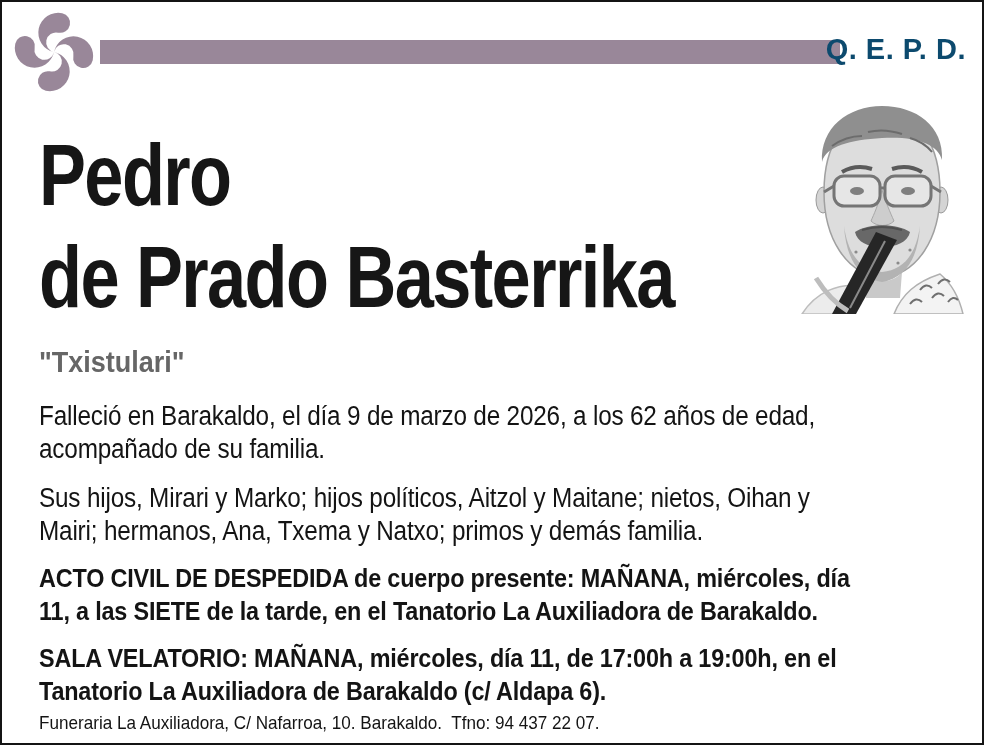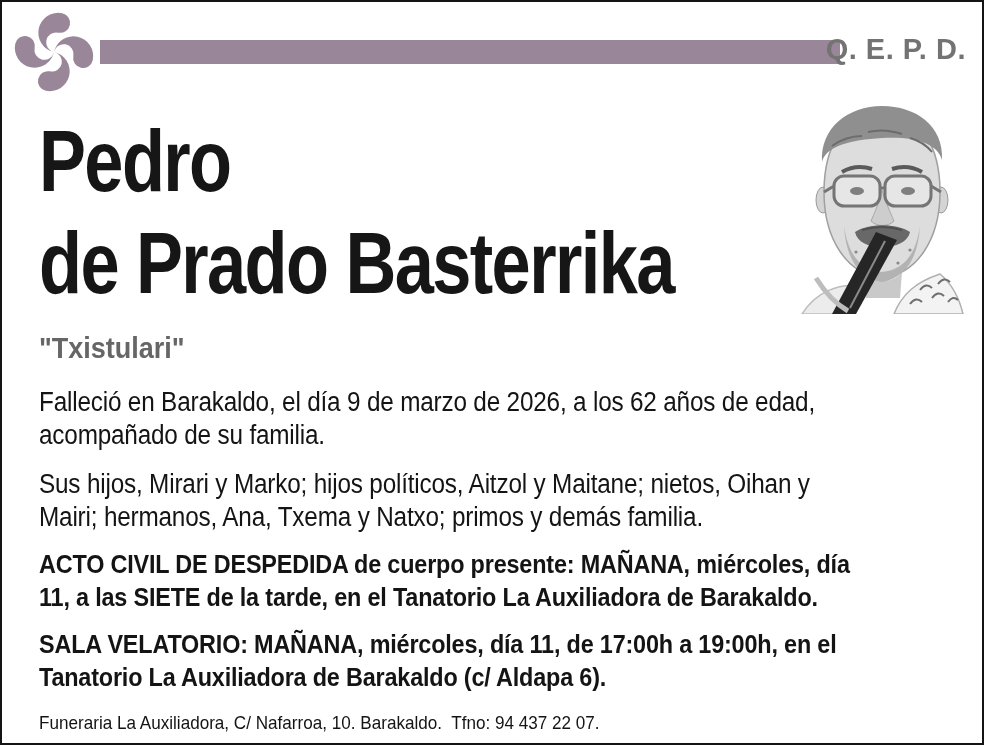--- a/index.html
+++ b/index.html
@@ -12,27 +12,27 @@
     border:2px solid #141414;
     background:#ffffff;
     overflow:hidden;
   }
   
   .lauburu{position:absolute;left:8px;top:6px;width:88px;height:88px;}
   .accent-bar{position:absolute;left:98px;top:38px;width:740px;height:24px;background:#998799;}
   .qepd{
     position:absolute;right:16px;top:31px;
     font-size:29px;font-weight:700;letter-spacing:.5px;
-    color:#737373;white-space:pre;
+    color:#0c4a6e;white-space:pre;
   }
   
   .photo{position:absolute;top:98px;right:16px;width:168px;height:214px;}
   .photo svg{width:100%;height:100%;display:block;}
   
-  .content{position:absolute;left:37px;top:2px;width:910px;}
+  .content{position:absolute;left:37px;top:16px;width:910px;}
   .condense{transform:scaleX(0.9);transform-origin:0 0;}
   .condense-strong{transform:scaleX(0.8);transform-origin:0 0;}
   h1{
     margin:106px 0 0 0;
     font-size:88px;line-height:102px;font-weight:700;
     letter-spacing:-2px;color:#161616;white-space:pre;
   }
   .nickname{
     margin:16px 0 0 0;
     font-size:30px;line-height:36px;font-weight:700;

